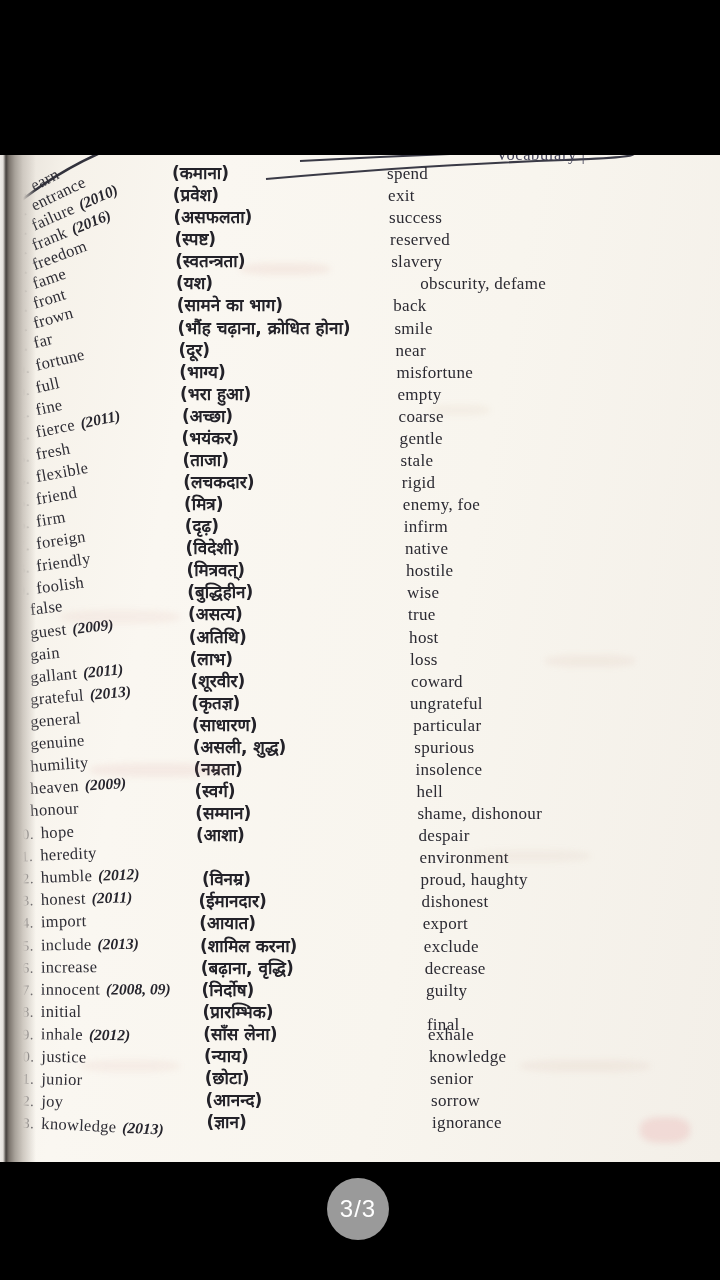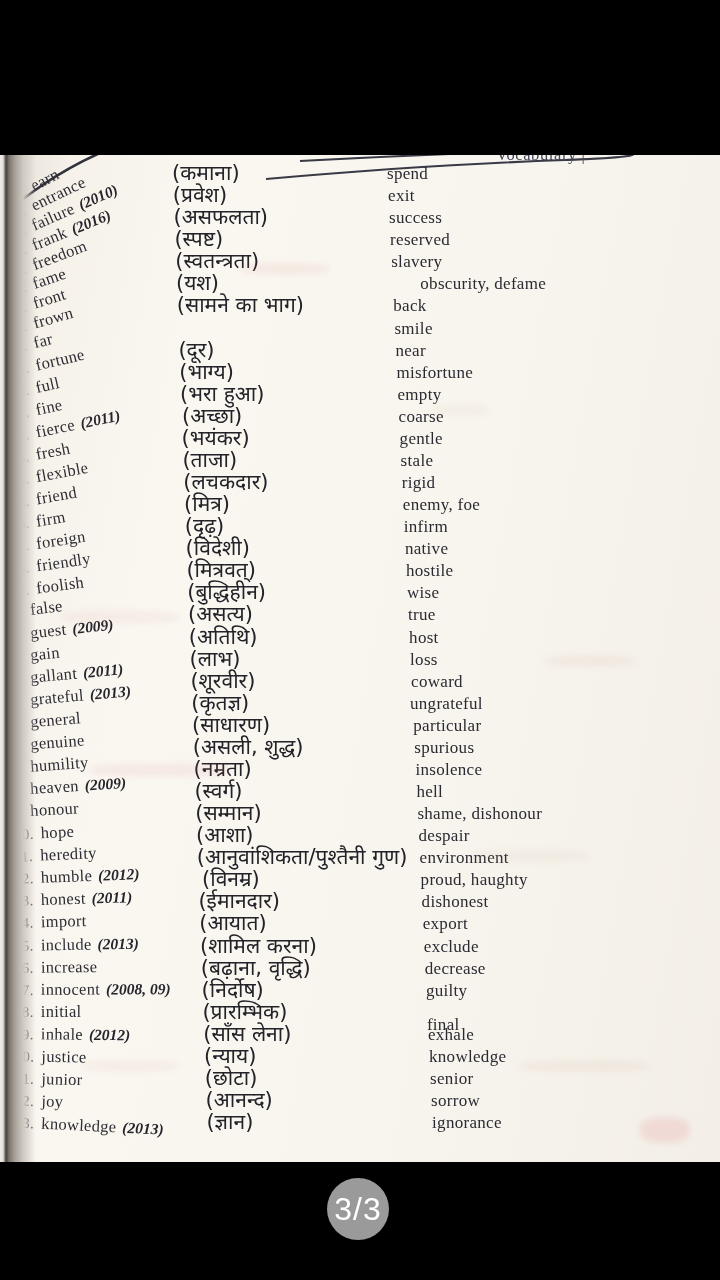--- a/index.html
+++ b/index.html
@@ -16,28 +16,28 @@
   .borderlines{position:absolute;left:0;top:0;}
   .header-title{position:absolute;left:496px;top:-10px;font-size:16.5px;color:#44445a;
                 letter-spacing:.6px;white-space:nowrap;}
   .entries{position:absolute;left:0;top:0;width:720px;height:1007px;}
   .wcell{position:absolute;transform-origin:0 50%;white-space:nowrap;color:#2e2d35;
          font-size:16.5px;line-height:20px;}
   .num{font-size:14.5px;color:#3c3b42;letter-spacing:.5px;margin-right:7px;}
   .num.dim{opacity:.55;filter:blur(.4px);}
   .eng{letter-spacing:.3px;}
   .year{font-style:italic;font-weight:700;margin-left:6px;font-size:15.5px;color:#26252d;}
-  .hcell{position:absolute;font-family:"DejaVu Sans",sans-serif;font-weight:400;font-size:21px;
+  .hcell{position:absolute;font-family:"DejaVu Sans",sans-serif;font-weight:700;font-size:17px;
          color:#232229;white-space:nowrap;line-height:24px;}
   .acell{position:absolute;font-size:17px;color:#2b2a32;white-space:nowrap;letter-spacing:.3px;
          line-height:22px;}
   .ghost{position:absolute;border-radius:40%;filter:blur(3px);pointer-events:none;}
   .badge{position:absolute;left:327px;top:1178px;width:62px;height:62px;border-radius:50%;
          background:#9a9a9a;display:flex;align-items:center;justify-content:center;z-index:5;}
-  .badge span{color:#fff;font-family:"Liberation Sans",sans-serif;font-size:32px;letter-spacing:1px;}
+  .badge span{color:#fff;font-family:"Liberation Sans",sans-serif;font-size:24px;letter-spacing:1px;}
 </style>
 </head>
 <body>
 
 <div class="screen">
   <div class="bar top"></div>
 
   <div class="photo">
     <svg class="borderlines" width="720" height="110" viewBox="0 0 720 110">
       <path d="M0,62 C25,42 55,18 100,-2" stroke="#32323c" stroke-width="2.6" fill="none"></path>
@@ -63,20 +63,21 @@
         <div class="wcell" style="left: 8px; top: 109.5px; transform: rotate(-20.6deg);"><span class="num dim">84.</span><span class="eng">freedom</span></div>
         <div class="hcell" style="left: 175.2px; top: 94.3px;">(स्वतन्त्रता)</div>
         <div class="acell" style="left: 391.2px; top: 96.3px;">slavery</div>
         <div class="wcell" style="left: 8px; top: 128.3px; transform: rotate(-19deg);"><span class="num dim">85.</span><span class="eng">fame</span></div>
         <div class="hcell" style="left: 176px; top: 116.3px;">(यश)</div>
         <div class="acell" style="left: 392.3px; top: 118.3px; margin-left: 28px;">obscurity, defame</div>
         <div class="wcell" style="left: 8px; top: 147.2px; transform: rotate(-17.4deg);"><span class="num dim">86.</span><span class="eng">front</span></div>
         <div class="hcell" style="left: 176.8px; top: 138.4px;">(सामने का भाग)</div>
         <div class="acell" style="left: 393.3px; top: 140.4px;">back</div>
         <div class="wcell" style="left: 8px; top: 166.1px; transform: rotate(-15.8deg);"><span class="num dim">87.</span><span class="eng">frown</span></div>
+        <div class="hcell" style="left: 177.6px; top: 160.5px;">(भौंह चढ़ाना, क्रोधित होना)</div>
         <div class="acell" style="left: 394.4px; top: 162.5px;">smile</div>
         <div class="wcell" style="left: 8px; top: 184.6px; transform: rotate(-14.2deg);"><span class="num dim">88.</span><span class="eng">far</span></div>
         <div class="hcell" style="left: 178.4px; top: 182.6px;">(दूर)</div>
         <div class="acell" style="left: 395.4px; top: 184.6px;">near</div>
         <div class="wcell" style="left: 10px; top: 206.6px; transform: rotate(-13.4deg);"><span class="num dim">89.</span><span class="eng">fortune</span></div>
         <div class="hcell" style="left: 179.2px; top: 204.6px;">(भाग्य)</div>
         <div class="acell" style="left: 396.4px; top: 206.6px;">misfortune</div>
         <div class="wcell" style="left: 10px; top: 228.7px; transform: rotate(-12.8deg);"><span class="num dim">90.</span><span class="eng">full</span></div>
         <div class="hcell" style="left: 180px; top: 226.7px;">(भरा हुआ)</div>
         <div class="acell" style="left: 397.5px; top: 228.7px;">empty</div>
@@ -134,21 +135,20 @@
         <div class="wcell" style="left: -4px; top: 626px; transform: rotate(-3.5deg);"><span class="num">108.</span><span class="eng">heaven</span><span class="year">(2009)</span></div>
         <div class="hcell" style="left: 194.4px; top: 624px;">(स्वर्ग)</div>
         <div class="acell" style="left: 416.4px; top: 626px;">hell</div>
         <div class="wcell" style="left: -4px; top: 648px; transform: rotate(-3.2deg);"><span class="num">109.</span><span class="eng">honour</span></div>
         <div class="hcell" style="left: 195.2px; top: 646px;">(सम्मान)</div>
         <div class="acell" style="left: 417.4px; top: 648px;">shame, dishonour</div>
         <div class="wcell" style="left: 7px; top: 670.1px; transform: rotate(-2.8deg);"><span class="num">110.</span><span class="eng">hope</span></div>
         <div class="hcell" style="left: 196px; top: 668.1px;">(आशा)</div>
         <div class="acell" style="left: 418.5px; top: 670.1px;">despair</div>
         <div class="wcell" style="left: 7px; top: 692.2px; transform: rotate(-2.4deg);"><span class="num">111.</span><span class="eng">heredity</span></div>
-        <div class="hcell" style="left: 196.8px; top: 690.2px;">(आनुवांशिकता/पुश्तैनी गुण)</div>
         <div class="acell" style="left: 419.6px; top: 692.2px;">environment</div>
         <div class="wcell" style="left: 7px; top: 714.2px; transform: rotate(-2.1deg);"><span class="num">112.</span><span class="eng">humble</span><span class="year">(2012)</span></div>
         <div class="hcell" style="left: 202px; top: 712.2px;">(विनम्र)</div>
         <div class="acell" style="left: 420.6px; top: 714.2px;">proud, haughty</div>
         <div class="wcell" style="left: 7px; top: 736.3px; transform: rotate(-1.7deg);"><span class="num">113.</span><span class="eng">honest</span><span class="year">(2011)</span></div>
         <div class="hcell" style="left: 198.4px; top: 734.3px;">(ईमानदार)</div>
         <div class="acell" style="left: 421.6px; top: 736.3px;">dishonest</div>
         <div class="wcell" style="left: 7px; top: 758.4px; transform: rotate(-1.4deg);"><span class="num">114.</span><span class="eng">import</span></div>
         <div class="hcell" style="left: 199.2px; top: 756.4px;">(आयात)</div>
         <div class="acell" style="left: 422.7px; top: 758.4px;">export</div>

